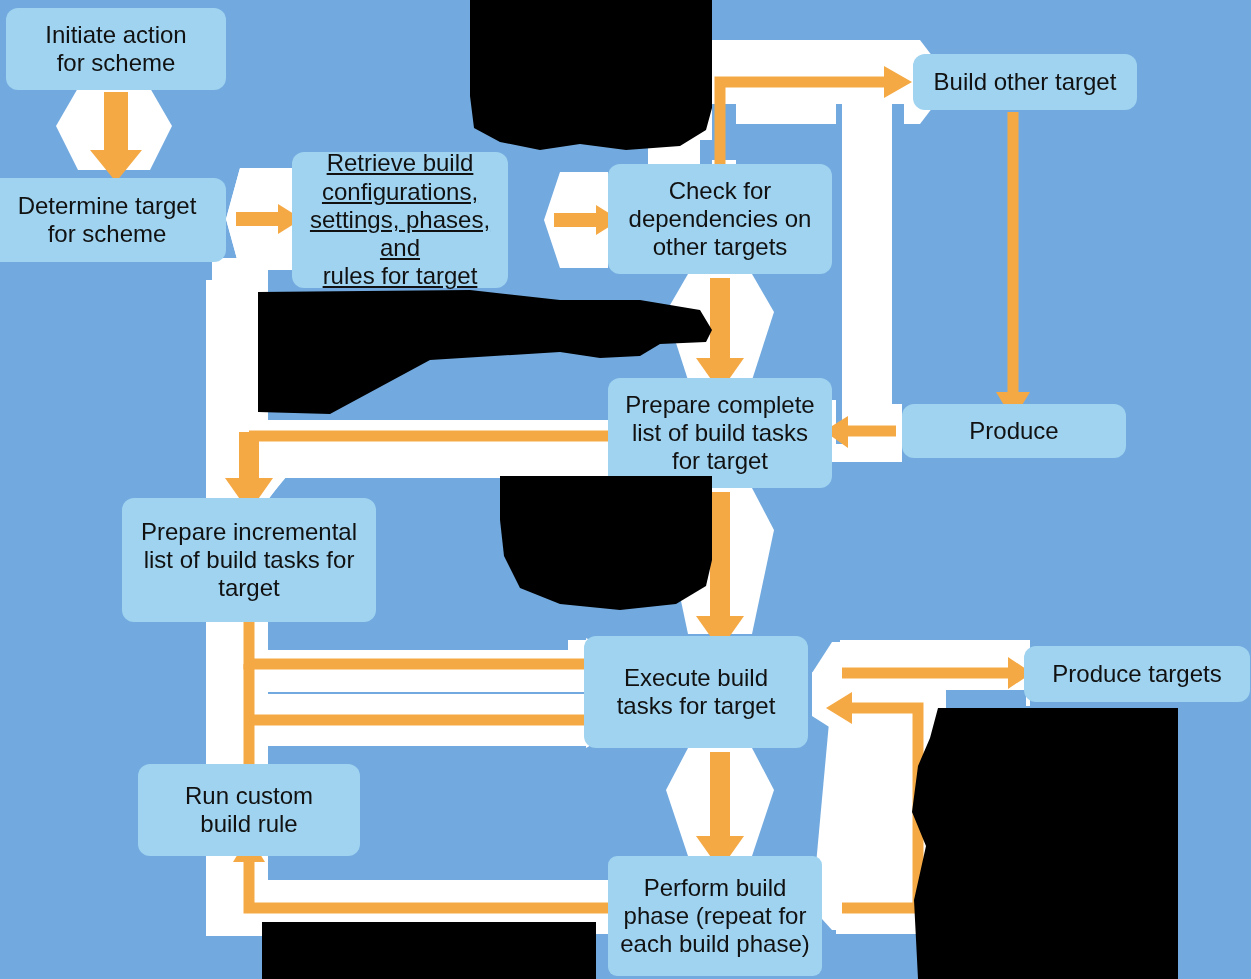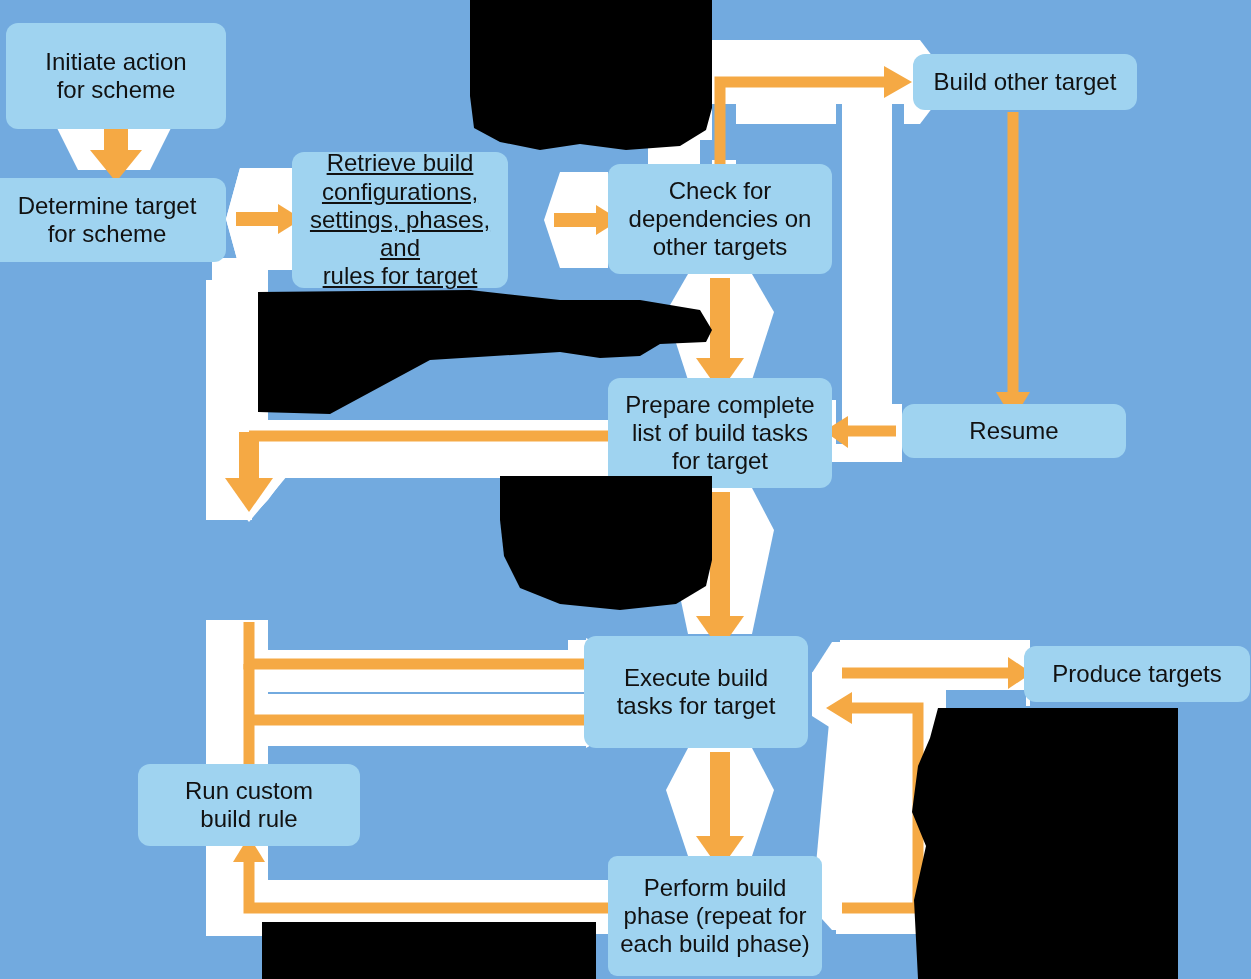--- a/index.html
+++ b/index.html
@@ -21,31 +21,31 @@
     text-align:center;
     line-height:1.18;
     font-size:24px;
     padding:4px 10px;
     box-sizing:border-box;
     z-index:6;
   }
   .node span{display:block;width:100%;}
 
   
-  #n-initiate      {left:6px;   top:23px;   width:220px; height:106px;}
+  #n-initiate      {left:6px;   top:8px;   width:220px; height:82px;}
   #n-determine     {left:-12px; top:178px; width:238px; height:84px;}
   #n-retrieve      {left:292px; top:152px; width:216px; height:136px;text-decoration:underline;}
   #n-check         {left:608px; top:164px; width:224px; height:110px;}
   #n-buildother    {left:902px; top:54px;  width:224px; height:56px;margin-left:11px;}
   #n-resume        {left:902px; top:404px; width:224px; height:54px;}
   #n-preparecomp   {left:608px; top:378px; width:224px; height:110px;}
   #n-prepareincr   {left:122px; top:498px; width:254px; height:124px;}
   #n-execute       {left:584px; top:636px; width:224px; height:112px;}
   #n-produce       {left:1024px;top:646px; width:226px; height:56px;}
-  #n-runcustom     {left:138px; top:764px; width:222px; height:82px;}
+  #n-runcustom     {left:138px; top:764px; width:222px; height:92px;}
   #n-performphase  {left:608px; top:856px; width:214px; height:120px;border-radius:9px;}
 </style>
 </head>
 <body>
 
 <div id="stage">
 
   <svg class="layer" style="z-index:2;">
     <g fill="#FFFFFF">
 
@@ -181,24 +181,27 @@
   <div class="node" id="n-retrieve">
     <span>Retrieve build<br>configurations,<br>settings, phases, and<br>rules for target</span>
   </div>
   <div class="node" id="n-check">
     <span>Check for<br>dependencies on<br>other targets</span>
   </div>
   <div class="node" id="n-buildother">
     <span>Build other target</span>
   </div>
   <div class="node" id="n-resume">
-    <span>Resume</span>
+    <span>Produce</span>
   </div>
   <div class="node" id="n-preparecomp">
     <span>Prepare complete<br>list of build tasks<br>for target</span>
+  </div>
+  <div class="node" id="n-prepareincr">
+    <span>Prepare incremental<br>list of build tasks for<br>target</span>
   </div>
   <div class="node" id="n-execute">
     <span>Execute build<br>tasks for target</span>
   </div>
   <div class="node" id="n-produce">
     <span>Produce targets</span>
   </div>
   <div class="node" id="n-runcustom">
     <span>Run custom<br>build rule</span>
   </div>

